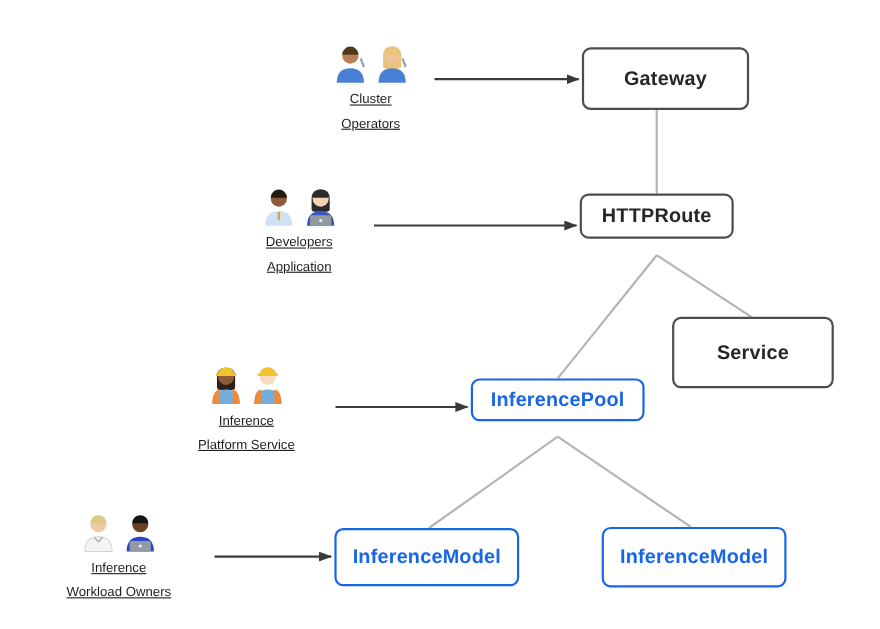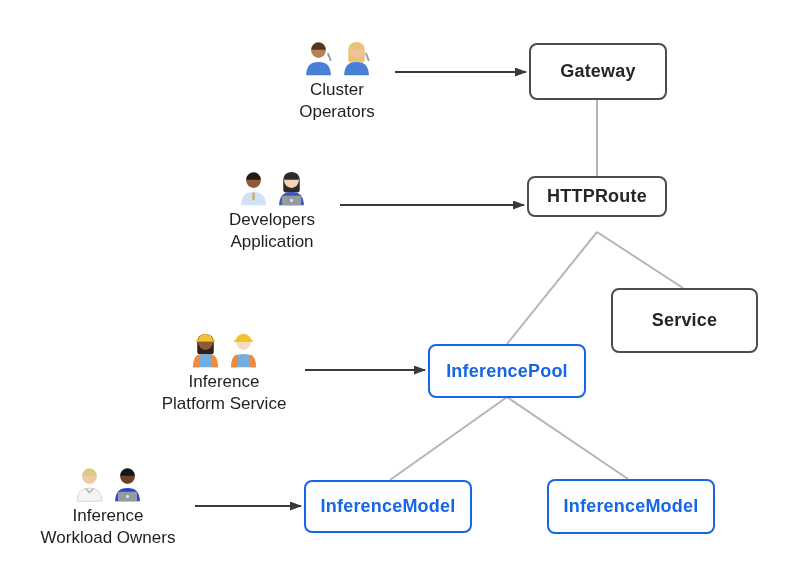--- a/index.html
+++ b/index.html
@@ -11,34 +11,34 @@
   .connector{stroke:var(--connector-gray,#b5b5b5);stroke-width:2;fill:none;}
   .arrow{stroke:var(--arrow-dark,#3a3a3a);stroke-width:2;fill:none;}
   .ahead{fill:var(--arrow-dark,#3a3a3a);}
   .node{
     position:absolute;display:flex;align-items:center;justify-content:center;
     background:#fff;border:2px solid var(--node-border-dark,#4d4d4d);border-radius:8px;
     font-weight:bold;font-size:18px;color:var(--node-text-dark,#262626);
     letter-spacing:.2px;box-sizing:border-box;
   }
   .node.blue{border-color:var(--accent-blue,#1766e8);color:var(--accent-blue,#1766e8);}
-  #gateway{left:529px;top:43px;width:138px;height:57px;}
+  #gateway{left:529px;top:43px;width:152px;height:57px;}
   #httproute{left:527px;top:176px;width:140px;height:41px;}
   #service{left:611px;top:288px;width:147px;height:65px;}
-  #inferencepool{left:428px;top:344px;width:158px;height:54px;}
+  #inferencepool{left:428px;top:344px;width:158px;height:39px;}
   #inferencemodel-left{left:304px;top:480px;width:168px;height:53px;}
   #inferencemodel-right{left:547px;top:479px;width:168px;height:55px;}
   .persona{position:absolute;text-align:center;}
   #p-cluster-operators{left:262px;top:36px;width:150px;}
   #p-application-developers{left:197px;top:166px;width:150px;}
   #p-inference-platform-owners{left:134px;top:328px;width:180px;}
   #p-inference-workload-owners{left:18px;top:462px;width:180px;}
   .ppl{display:flex;justify-content:center;align-items:flex-end;gap:5px;height:40px;}
   .person{display:inline-block;line-height:0;}
-  .plabel{font-size:17px;line-height:22px;color:var(--label-text,#1f1f1f);margin-top:3px;}
+  .plabel{font-size:12px;line-height:22px;color:var(--label-text,#1f1f1f);margin-top:3px;text-decoration:underline;}
 </style>
 </head>
 <body>
 
 <div class="canvas">
 
   <svg class="wires" width="800" height="572" viewBox="0 0 800 572">
     <defs>
       <marker id="ah" markerWidth="14" markerHeight="11" refX="11" refY="4.5" orient="auto" markerUnits="userSpaceOnUse">
         <path class="ahead" d="M0 0 L12 4.5 L0 9 Z"></path>

